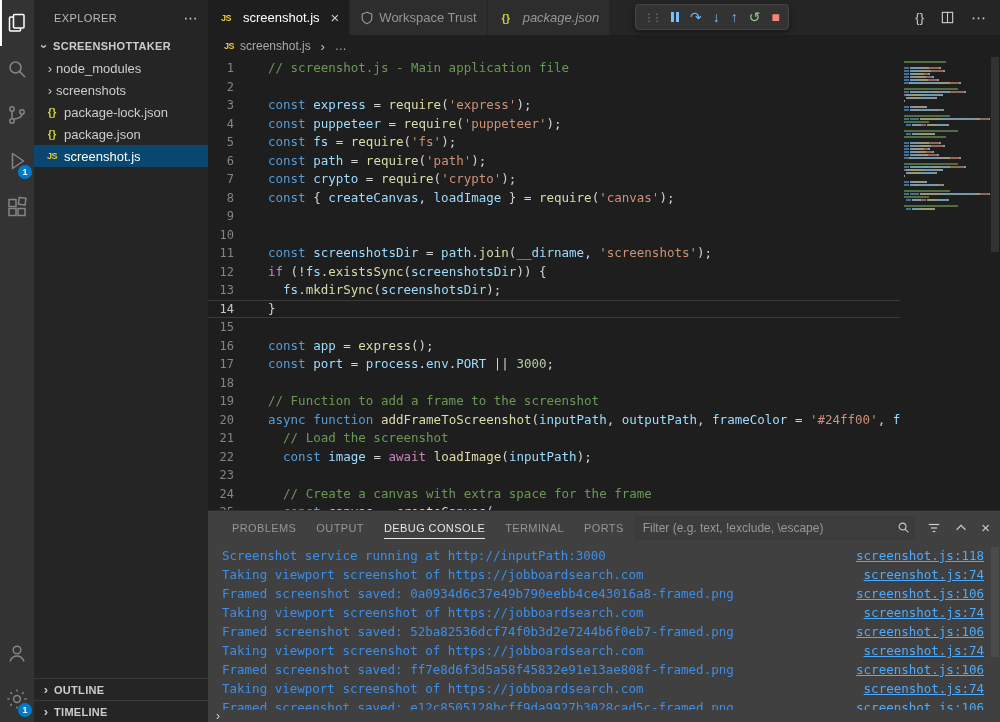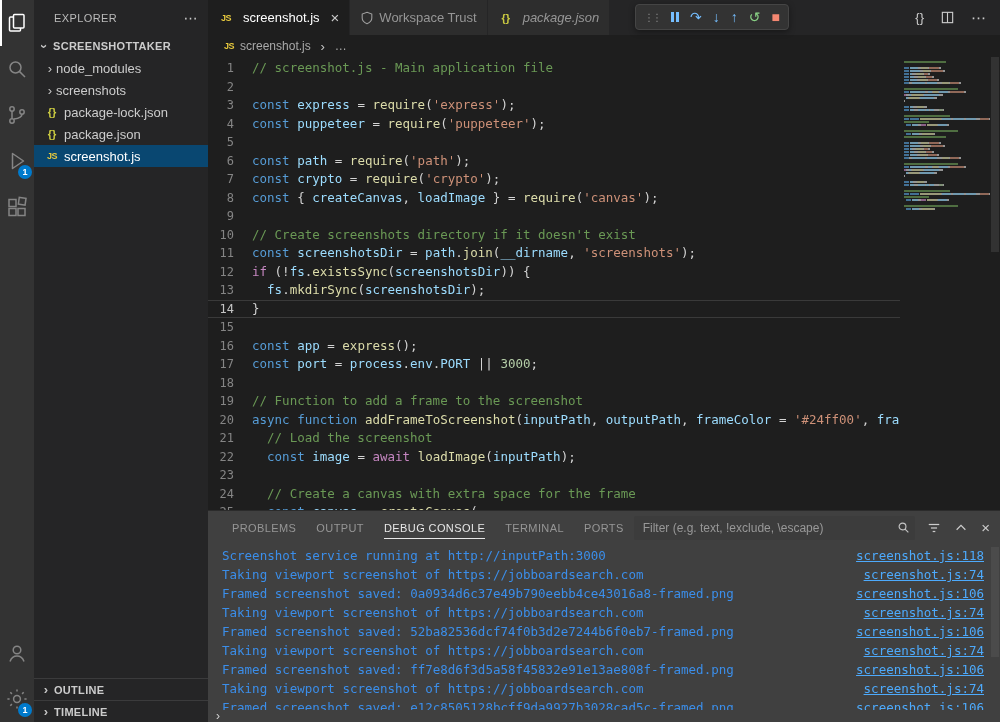--- a/index.html
+++ b/index.html
@@ -57,21 +57,21 @@
   .breadcrumb { height:22px; display:flex; align-items:center; gap:6px; padding:0 16px; font-size:12px; color:#a9a9a9; background:#1e1e1e; flex-shrink:0; }
   .breadcrumb .fi-js { margin-right:0; width:auto; }
 
   
   .editor-wrap { flex:1; min-height:0; display:flex; background:#1e1e1e; overflow:hidden; }
   #code { flex:1; min-width:0; overflow:hidden; padding-top:2px; font-family:"DejaVu Sans Mono", monospace; font-size:12.5px; line-height:18.5px; }
   .crow { display:flex; height:18.5px; white-space:pre; }
   .crow.active { box-shadow: inset 0 1px 0 #3a3a3a, inset 0 -1px 0 #3a3a3a; }
   .crow.active .lnum { color:#c6c6c6; }
   .lnum { width:44px; flex-shrink:0; text-align:right; padding-right:18px; color:#858585; font-size:12px; }
-  .ltext { white-space:pre; overflow:hidden; }
+  .ltext { white-space:pre; overflow:hidden;margin-left:16px; }
   .tk-kw { color:#569cd6; } .tk-ct { color:#c586c0; } .tk-vr { color:#9cdcfe; }
   .tk-fn { color:#dcdcaa; } .tk-st { color:#ce9178; } .tk-cm { color:#6a9955; }
   .tk-nm { color:#b5cea8; } .tk-pl { color:#d4d4d4; }
 
   .minimap { width:90px; flex-shrink:0; padding:4px 0 0 4px; overflow:hidden; }
   .mrow { height:2px; margin-bottom:1px; display:flex; }
   .mtk { height:2px; background:currentColor; opacity:.65; display:inline-block; flex-shrink:0; }
   .ed-scrollbar { width:10px; flex-shrink:0; position:relative; }
   .ed-thumb { position:absolute; top:0; left:1px; width:8px; height:195px; background:rgba(121,121,121,.22); }
 
@@ -244,26 +244,26 @@
       <span class="tw">›</span>
       <span>…</span>
     </div>
 
     <div class="editor-wrap">
       <div id="code">
           <div class="crow"><span class="lnum">1</span><span class="ltext"><span class="tk-cm">// screenshot.js - Main application file</span></span></div>
           <div class="crow"><span class="lnum">2</span><span class="ltext"></span></div>
           <div class="crow"><span class="lnum">3</span><span class="ltext"><span class="tk-kw">const</span><span class="tk-pl"> </span><span class="tk-vr">express</span><span class="tk-pl"> = </span><span class="tk-fn">require</span><span class="tk-pl">(</span><span class="tk-st">'express'</span><span class="tk-pl">);</span></span></div>
           <div class="crow"><span class="lnum">4</span><span class="ltext"><span class="tk-kw">const</span><span class="tk-pl"> </span><span class="tk-vr">puppeteer</span><span class="tk-pl"> = </span><span class="tk-fn">require</span><span class="tk-pl">(</span><span class="tk-st">'puppeteer'</span><span class="tk-pl">);</span></span></div>
-          <div class="crow"><span class="lnum">5</span></div>
+          <div class="crow"><span class="lnum">5</span><span class="ltext"><span class="tk-kw">const</span><span class="tk-pl"> </span><span class="tk-vr">fs</span><span class="tk-pl"> = </span><span class="tk-fn">require</span><span class="tk-pl">(</span><span class="tk-st">'fs'</span><span class="tk-pl">);</span></span></div>
           <div class="crow"><span class="lnum">6</span><span class="ltext"><span class="tk-kw">const</span><span class="tk-pl"> </span><span class="tk-vr">path</span><span class="tk-pl"> = </span><span class="tk-fn">require</span><span class="tk-pl">(</span><span class="tk-st">'path'</span><span class="tk-pl">);</span></span></div>
           <div class="crow"><span class="lnum">7</span><span class="ltext"><span class="tk-kw">const</span><span class="tk-pl"> </span><span class="tk-vr">crypto</span><span class="tk-pl"> = </span><span class="tk-fn">require</span><span class="tk-pl">(</span><span class="tk-st">'crypto'</span><span class="tk-pl">);</span></span></div>
           <div class="crow"><span class="lnum">8</span><span class="ltext"><span class="tk-kw">const</span><span class="tk-pl"> { </span><span class="tk-vr">createCanvas</span><span class="tk-pl">, </span><span class="tk-vr">loadImage</span><span class="tk-pl"> } = </span><span class="tk-fn">require</span><span class="tk-pl">(</span><span class="tk-st">'canvas'</span><span class="tk-pl">);</span></span></div>
           <div class="crow"><span class="lnum">9</span><span class="ltext"></span></div>
-          <div class="crow"><span class="lnum">10</span><span class="ltext"><span class="tk-cm">// Create screenshots directory if it doesn't exist</span></span></div>
+          <div class="crow"><span class="lnum">10</span></div>
           <div class="crow"><span class="lnum">11</span><span class="ltext"><span class="tk-kw">const</span><span class="tk-pl"> </span><span class="tk-vr">screenshotsDir</span><span class="tk-pl"> = </span><span class="tk-vr">path</span><span class="tk-pl">.</span><span class="tk-fn">join</span><span class="tk-pl">(</span><span class="tk-vr">__dirname</span><span class="tk-pl">, </span><span class="tk-st">'screenshots'</span><span class="tk-pl">);</span></span></div>
           <div class="crow"><span class="lnum">12</span><span class="ltext"><span class="tk-ct">if</span><span class="tk-pl"> (!</span><span class="tk-vr">fs</span><span class="tk-pl">.</span><span class="tk-fn">existsSync</span><span class="tk-pl">(</span><span class="tk-vr">screenshotsDir</span><span class="tk-pl">)) {</span></span></div>
           <div class="crow"><span class="lnum">13</span><span class="ltext"><span class="tk-pl">  </span><span class="tk-vr">fs</span><span class="tk-pl">.</span><span class="tk-fn">mkdirSync</span><span class="tk-pl">(</span><span class="tk-vr">screenshotsDir</span><span class="tk-pl">);</span></span></div>
           <div class="crow active"><span class="lnum">14</span><span class="ltext"><span class="tk-pl">}</span></span></div>
           <div class="crow"><span class="lnum">15</span><span class="ltext"></span></div>
           <div class="crow"><span class="lnum">16</span><span class="ltext"><span class="tk-kw">const</span><span class="tk-pl"> </span><span class="tk-vr">app</span><span class="tk-pl"> = </span><span class="tk-fn">express</span><span class="tk-pl">();</span></span></div>
           <div class="crow"><span class="lnum">17</span><span class="ltext"><span class="tk-kw">const</span><span class="tk-pl"> </span><span class="tk-vr">port</span><span class="tk-pl"> = </span><span class="tk-vr">process</span><span class="tk-pl">.</span><span class="tk-vr">env</span><span class="tk-pl">.</span><span class="tk-vr">PORT</span><span class="tk-pl"> || </span><span class="tk-nm">3000</span><span class="tk-pl">;</span></span></div>
           <div class="crow"><span class="lnum">18</span><span class="ltext"></span></div>
           <div class="crow"><span class="lnum">19</span><span class="ltext"><span class="tk-cm">// Function to add a frame to the screenshot</span></span></div>
           <div class="crow"><span class="lnum">20</span><span class="ltext"><span class="tk-kw">async</span><span class="tk-pl"> </span><span class="tk-kw">function</span><span class="tk-pl"> </span><span class="tk-fn">addFrameToScreenshot</span><span class="tk-pl">(</span><span class="tk-vr">inputPath</span><span class="tk-pl">, </span><span class="tk-vr">outputPath</span><span class="tk-pl">, </span><span class="tk-vr">frameColor</span><span class="tk-pl"> = </span><span class="tk-st">'#24ff00'</span><span class="tk-pl">, </span><span class="tk-vr">fra</span></span></div>

